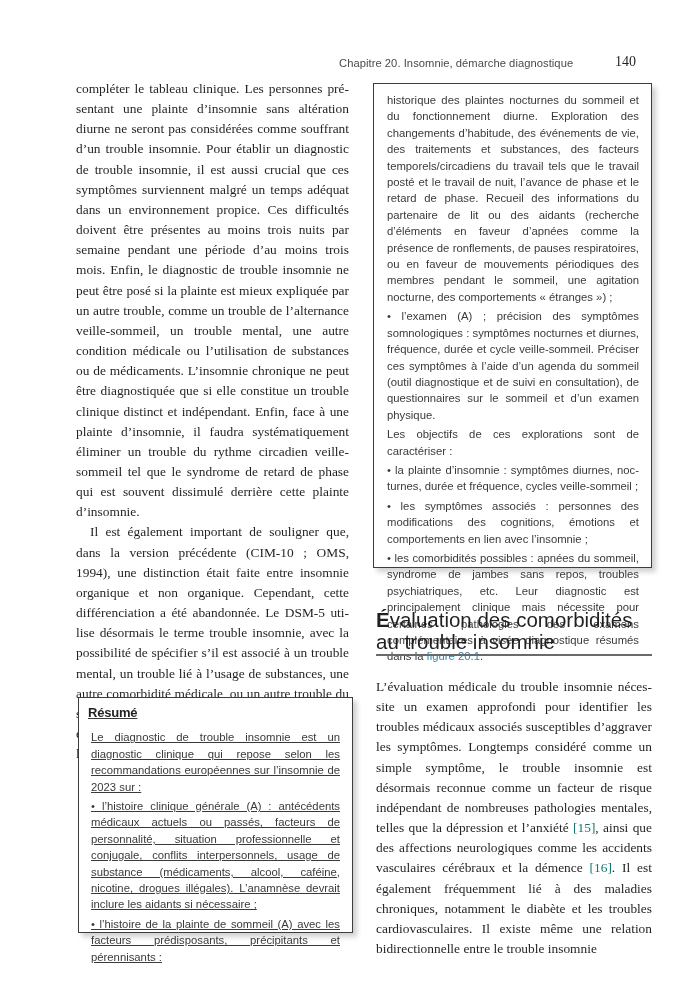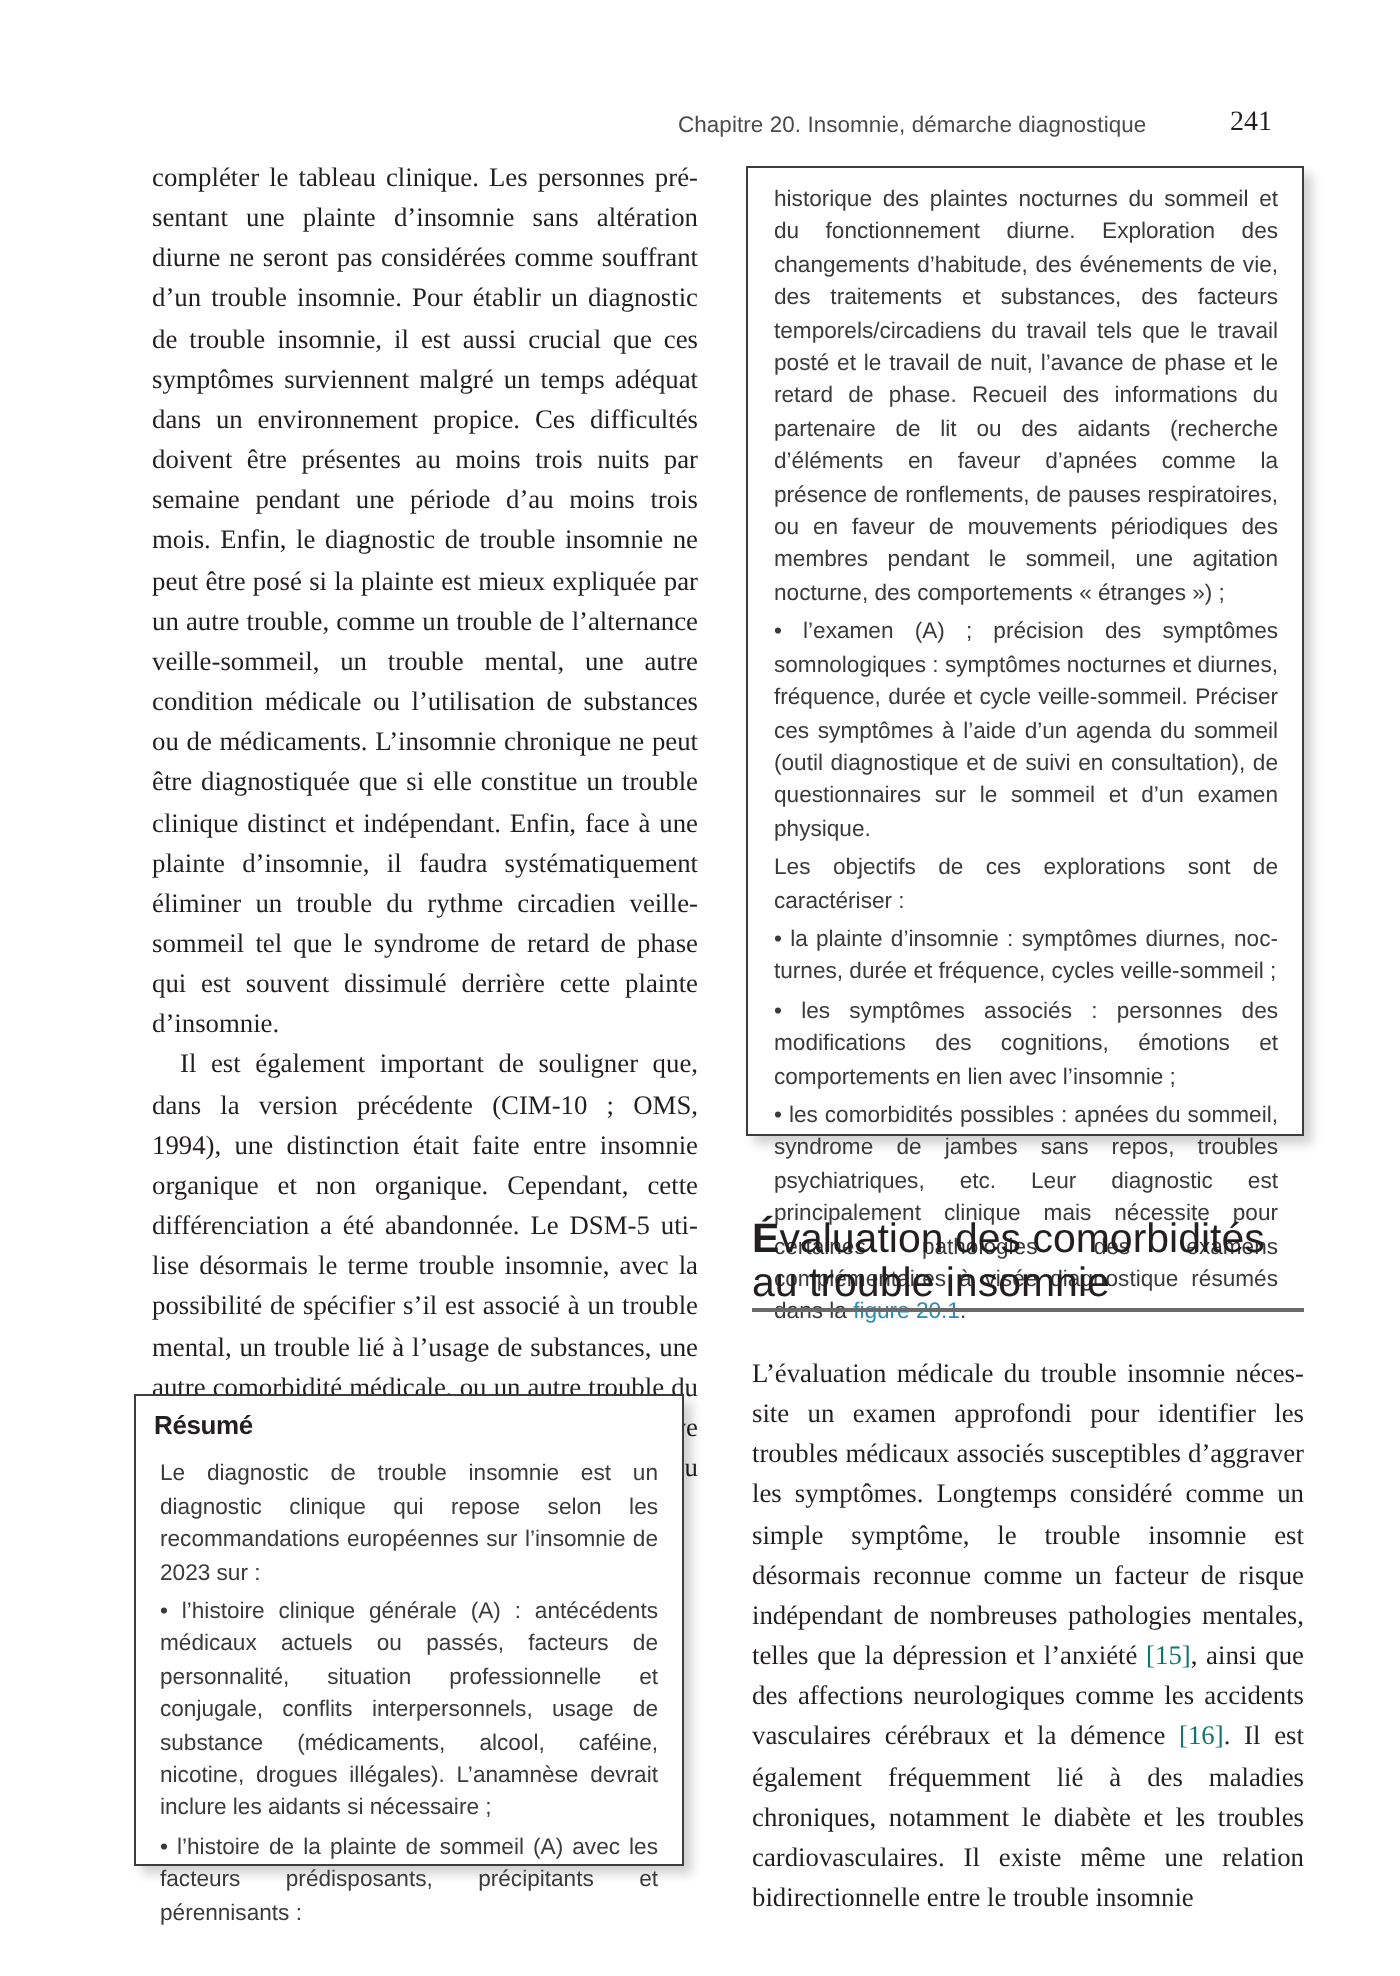--- a/index.html
+++ b/index.html
@@ -19,40 +19,40 @@
   .box {
     position: absolute; border: 1.3px solid #3d3d3d; background: #fff;
     box-shadow: 4px 4px 5px rgba(0,0,0,0.18);
     font-family: "Liberation Sans", sans-serif; font-size: 11.3px; line-height: 16.4px;
     color: #3a3a3a; text-align: justify; box-sizing: border-box;
   }
   .box p { margin: 3px; }
   .box .sep { margin-top: 2px; }
   .box-right { left: 373px; top: 83px; width: 279px; height: 485px; padding: 5px 9px 0 10px; }
   .box-right .note { font-size: 10px; margin-top: 3px; }
-  .box-left { left: 67px; top: 697px; width: 275px; height: 236px; padding: 7px 9px 0 9px; }
+  .box-left { left: 78px; top: 697px; width: 275px; height: 236px; padding: 7px 9px 0 9px; text-decoration: underline; }
   .box-left .title { font-size: 13px; font-weight: bold; color: #231f20; margin-bottom: 8px; letter-spacing: -0.2px; }
   .link { color: #2e8ab0; }
 
   .section-title {
     position: absolute; left: 376px; top: 609px; width: 276px;
     font-family: "Liberation Sans", sans-serif; font-size: 20.5px; line-height: 22px;
     color: #231f20; border-bottom: 2px solid #6a6a6a; padding-bottom: 1px;
   }
   .section-title .cap { font-weight: bold; }
   .col-right { position: absolute; left: 376px; top: 677px; width: 276px; }
   .col-right p { margin: 0; }
   .ref { color: #0f766e; margin-top: 36px; }
 </style>
 </head>
 <body>
 
 <div class="running-head">
   <span class="chap">Chapitre 20. Insomnie, démarche diagnostique</span>
-  <span class="pnum">241</span>
+  <span class="pnum">140</span>
 </div>
 
 <div class="col-left serif">
   <p>compléter le tableau clinique. Les personnes pré­sentant une plainte d’insomnie sans altération diurne ne seront pas considérées comme souffrant d’un trouble insomnie. Pour établir un diagnostic de trouble insomnie, il est aussi crucial que ces symptômes surviennent malgré un temps adéquat dans un environnement propice. Ces difficultés doivent être présentes au moins trois nuits par semaine pendant une période d’au moins trois mois. Enfin, le diagnostic de trouble insomnie ne peut être posé si la plainte est mieux expliquée par un autre trouble, comme un trouble de l’alter­nance veille-sommeil, un trouble mental, une autre condition médicale ou l’utilisation de subs­tances ou de médicaments. L’insomnie chronique ne peut être diagnostiquée que si elle constitue un trouble clinique distinct et indépendant. Enfin, face à une plainte d’insomnie, il faudra systémati­quement éliminer un trouble du rythme circadien veille-sommeil tel que le syndrome de retard de phase qui est souvent dissimulé derrière cette plainte d’insomnie.</p>
   <p class="indent">Il est également important de souligner que, dans la version précédente (CIM-10 ; OMS, 1994), une distinction était faite entre insomnie organique et non organique. Cependant, cette différenciation a été abandonnée. Le DSM-5 uti­lise désormais le terme trouble insomnie, avec la possibilité de spécifier s’il est associé à un trouble mental, un trouble lié à l’usage de substances, une autre comorbidité médicale, ou un autre trouble du sommeil tel que le syndrome d’apnée obstructive du sommeil, les troubles moteurs du sommeil ou les parasomnies.</p>
 </div>
 
 <div class="box box-left">
   <div class="title">Résumé</div>
   <p>Le diagnostic de trouble insomnie est un diagnostic clinique qui repose selon les recommandations euro­péennes sur l’insomnie de 2023 sur :</p>

